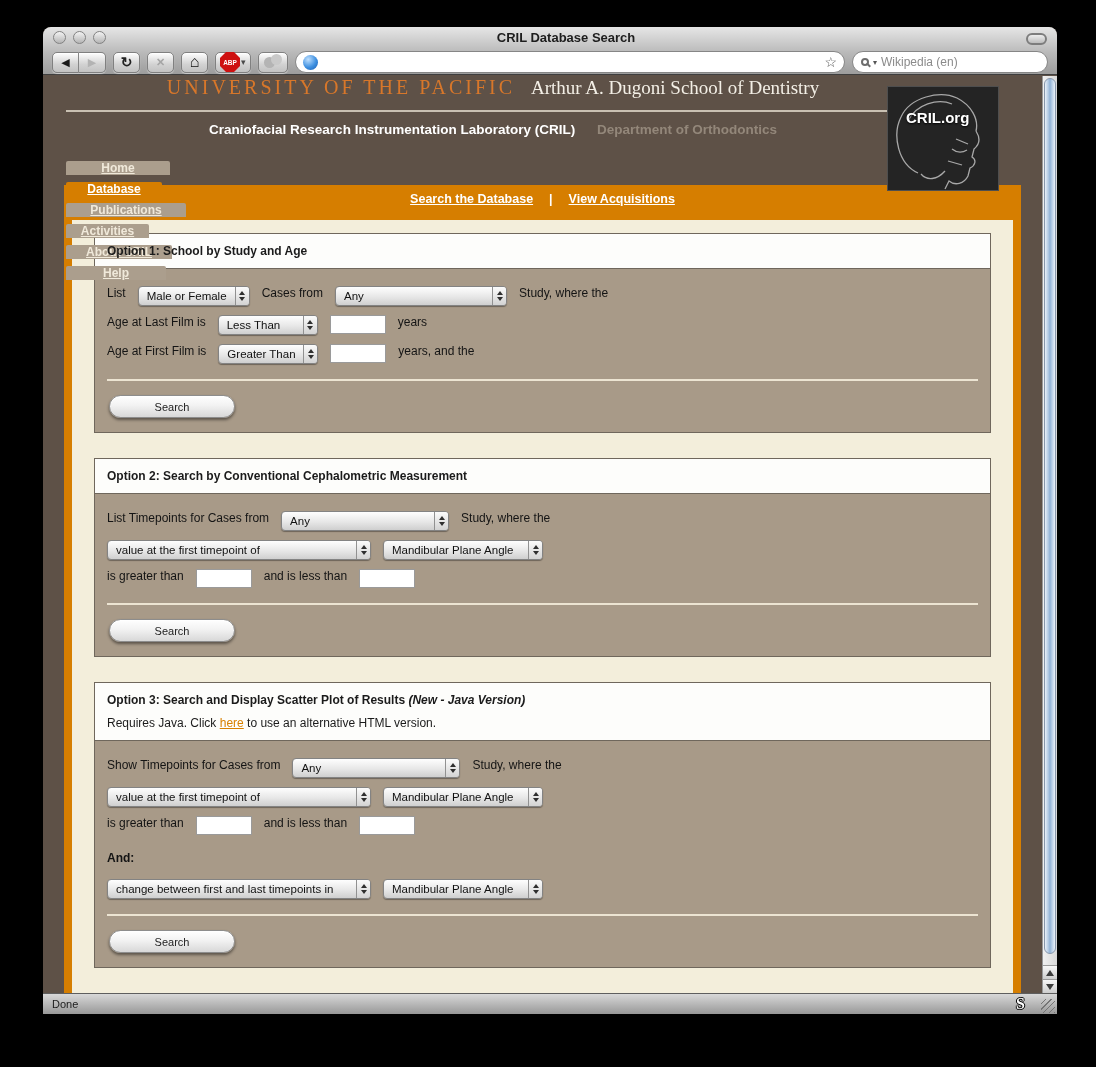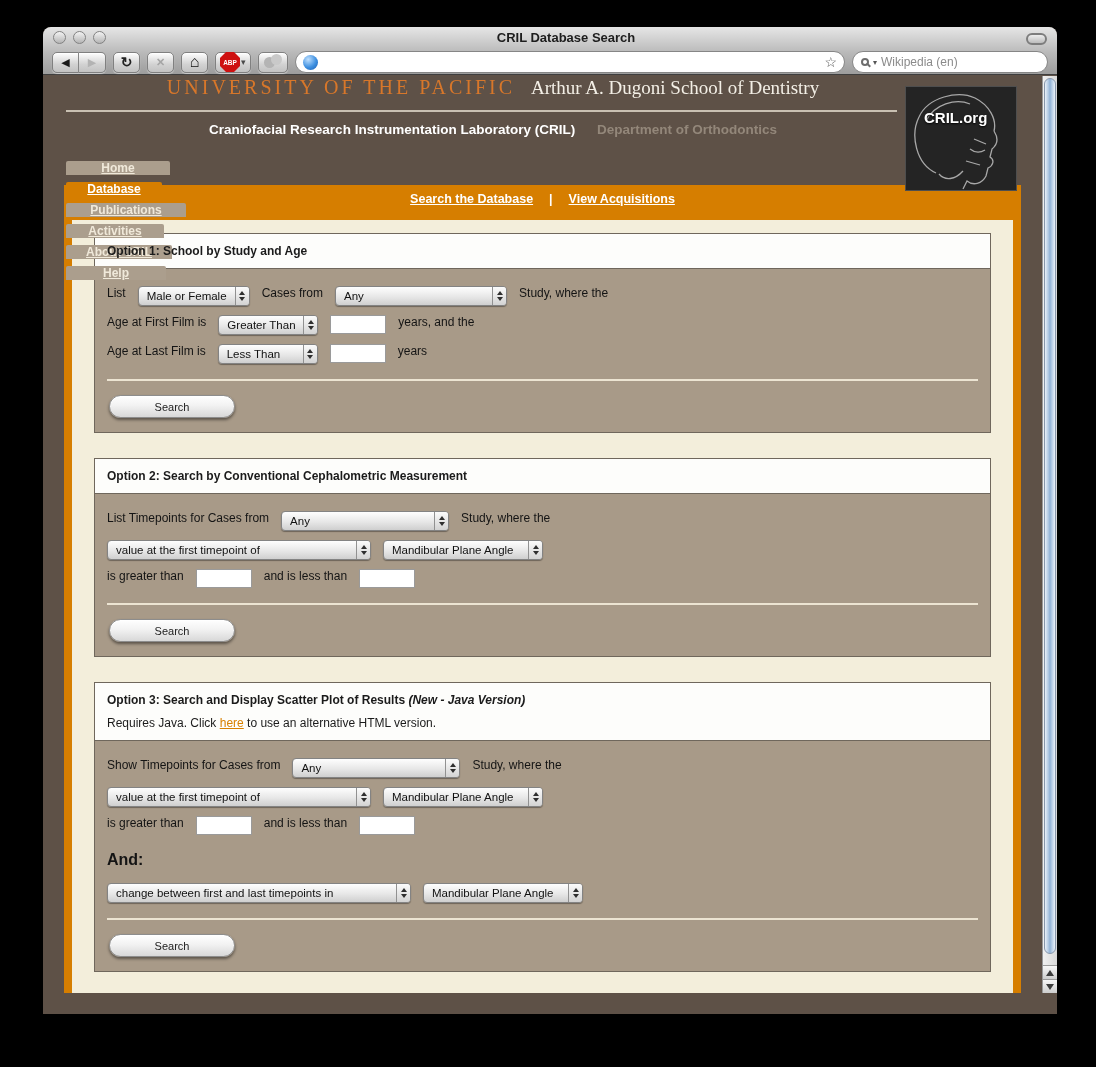--- a/index.html
+++ b/index.html
@@ -92,21 +92,21 @@
 
   
   .site-header { position:relative; }
   .uni-line { text-align:center; width:900px; font-family:"Liberation Serif", serif; }
   .uni-name { color:#d8772a; font-size:20px; letter-spacing:3px; }
   .school-name { color:#f3efe6; font-size:19px; margin-left:12px; }
   .hdr-rule { height:2px; background:#c9c0b2; margin:11px 0 10px 23px; width:831px; }
   .lab-line { text-align:center; width:900px; font-size:13.5px; font-weight:bold; }
   .lab-name { color:#fff; }
   .dept-name { color:#93877a; margin-left:18px; }
-  .cril-logo { position:absolute; top:10px; left:862px; width:112px; height:105px;
+  .cril-logo { position:absolute; top:10px; left:844px; width:112px; height:105px;
                background:#242424; border:1px solid #4e4e4e; }
   .cril-logo svg { display:block; }
   .logo-text { position:absolute; left:18px; top:22px; color:#fff; font-size:15px;
                font-weight:bold; text-shadow:0 1px 2px #000; }
 
   
   .tabs { display:flex; gap:7px; margin:24px 0 0 23px; height:24px;flex-direction:column; }
   .tab { background:#ab9e8d; color:#f0e9da; font-weight:bold; font-size:12px;
          display:flex; align-items:center; justify-content:center;
          text-decoration:underline; border-radius:2px 2px 0 0; cursor:pointer; }
@@ -146,21 +146,21 @@
           border-top:4px solid #2e2e2e; }
 
   .txt { width:56px; height:19px; border:1px solid #9a9a9a; background:#fff; flex:none;
          font-size:12px; padding:0 3px; }
   .aqua-btn { width:126px; height:23px; border:1px solid #8d8d8d; border-radius:12px;
               background:linear-gradient(#ffffff,#f2f2f2 45%,#d8d8d8);
               box-shadow:0 2px 3px rgba(0,0,0,.45), inset 0 1px 0 #fff;
               font-size:11px; color:#222; cursor:pointer; margin:4px 0 2px 2px;
               font-family:"Liberation Sans", sans-serif; }
   .lnk { color:#d88000; text-decoration:underline; cursor:pointer; }
-  .and-label { font-size:16px; font-weight:bold; color:#141414; margin:16px 0 14px; }
+  .and-label { font-size:12px; font-weight:bold; color:#141414; margin:16px 0 14px; }
   .display-label { font-size:12px; color:#141414; margin:14px 0 9px; }
 </style>
 </head>
 <body>
 
 <div class="window">
   <div class="chrome-top">
     <div class="titlebar">
       <div class="traffic">
         <span class="tl-btn"></span>
@@ -235,21 +235,21 @@
             </g>
           </svg>
           <span class="logo-text">CRIL.org</span>
         </div>
       </div>
 
       <div class="tabs">
         <div class="tab" style="width:104px">Home</div>
         <div class="tab active" style="width:96px">Database</div>
         <div class="tab" style="width:120px">Publications</div>
-        <div class="tab" style="width:98px">Activities</div>
+        <div class="tab" style="width:83px">Activities</div>
         <div class="tab" style="width:106px">About CRIL</div>
         <div class="tab" style="width:100px">Help</div>
       </div>
 
       <div class="subnav">
         <a>Search the Database</a>
         <span class="sep">|</span>
         <a>View Acquisitions</a>
       </div>
 
@@ -274,42 +274,42 @@
                 <span class="aqua-select" style="width:172px">
                   <span class="sel-label">Any</span>
                   <span class="stepper">
                       <i class="st-u"></i>
                       <i class="st-d"></i>
                     </span>
                 </span>
                 <span>Study, where the</span>
               </div>
               <div class="row">
+                <span>Age at Last Film is</span>
+                <span class="aqua-select" style="width:100px">
+                  <span class="sel-label">Less Than</span>
+                  <span class="stepper">
+                      <i class="st-u"></i>
+                      <i class="st-d"></i>
+                    </span>
+                </span>
+                <input class="txt" style="">
+                <span>years</span>
+              </div>
+              <div class="row">
                 <span>Age at First Film is</span>
                 <span class="aqua-select" style="width:100px">
                   <span class="sel-label">Greater Than</span>
                   <span class="stepper">
                       <i class="st-u"></i>
                       <i class="st-d"></i>
                     </span>
                 </span>
                 <input class="txt" style="">
                 <span>years, and the</span>
-              </div>
-              <div class="row">
-                <span>Age at Last Film is</span>
-                <span class="aqua-select" style="width:100px">
-                  <span class="sel-label">Less Than</span>
-                  <span class="stepper">
-                      <i class="st-u"></i>
-                      <i class="st-d"></i>
-                    </span>
-                </span>
-                <input class="txt" style="">
-                <span>years</span>
               </div>
               <hr class="panel-rule">
               <button class="aqua-btn">Search</button>
             </div>
           </div>
 
           <div class="panel">
             <div class="panel-h">
               <b>Option 2: Search by Conventional Cephalometric Measurement</b>
             </div>
@@ -393,21 +393,21 @@
                 </span>
               </div>
               <div class="row">
                 <span>is greater than</span>
                 <input class="txt" style="">
                 <span>and is less than</span>
                 <input class="txt" style="">
               </div>
               <div class="and-label">And:</div>
               <div class="row">
-                <span class="aqua-select" style="width:304px">
+                <span class="aqua-select" style="width:264px">
                   <span class="sel-label">change between first and last timepoints in</span>
                   <span class="stepper">
                       <i class="st-u"></i>
                       <i class="st-d"></i>
                     </span>
                 </span>
                 <span class="aqua-select" style="width:160px">
                   <span class="sel-label">Mandibular Plane Angle</span>
                   <span class="stepper">
                       <i class="st-u"></i>
@@ -431,13 +431,18 @@
         <div class="sb-btn">
             <i class="tri-u"></i>
           </div>
         <div class="sb-btn">
             <i class="tri-d"></i>
           </div>
       </div>
     </div>
   </div>
 
+  <div class="statusbar">
+    <span class="status-text">Done</span>
+    <span class="s-logo">S</span>
+    <span class="grip"></span>
+  </div>
 </div>
 
 </body></html>

